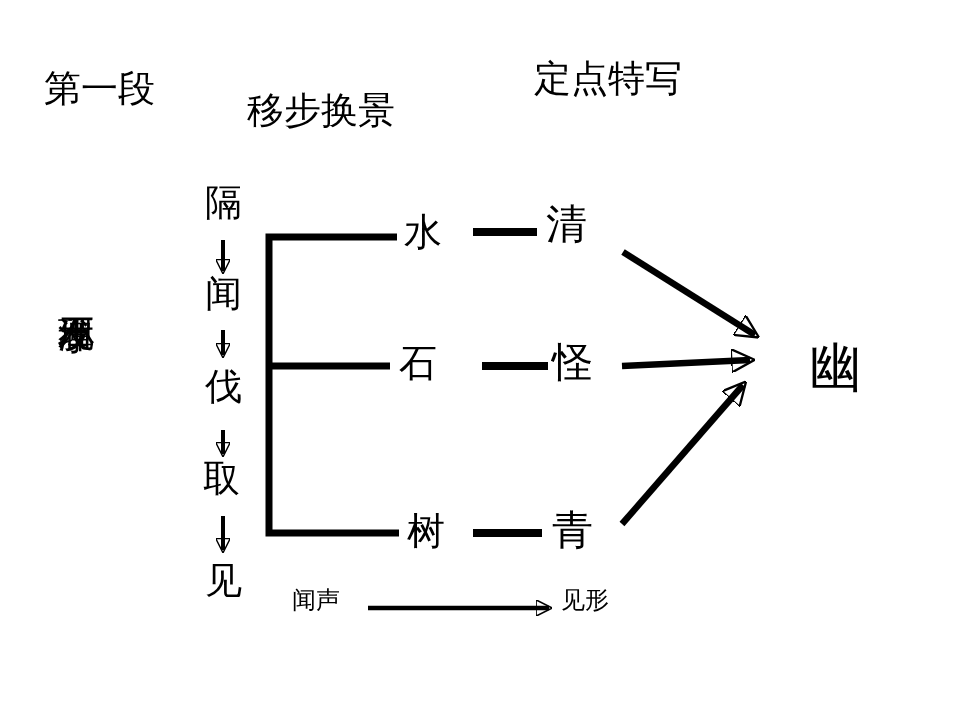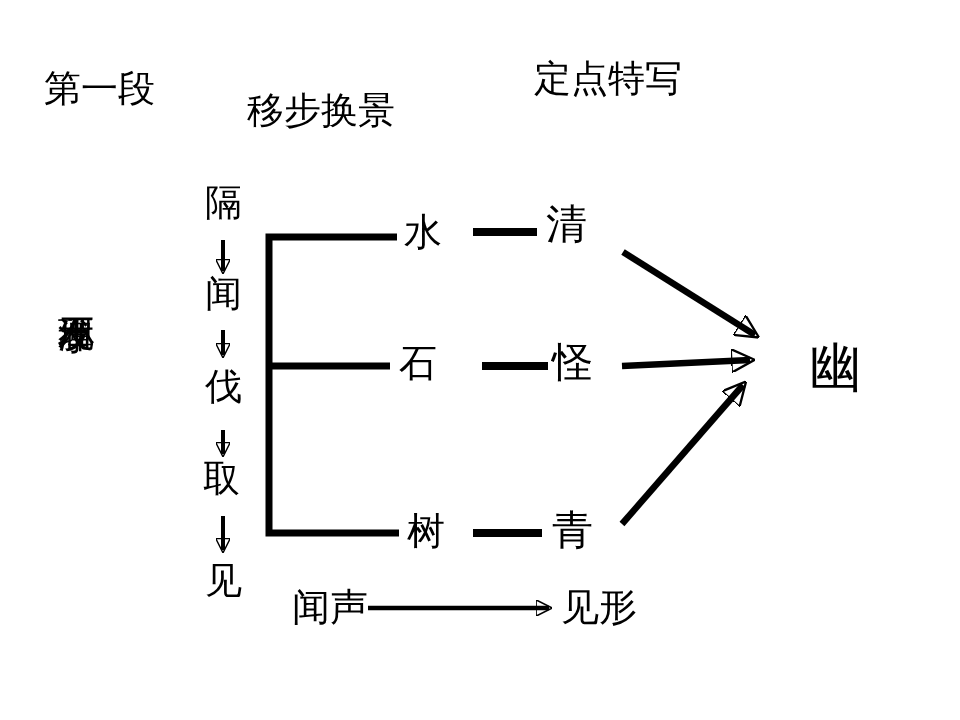--- a/index.html
+++ b/index.html
@@ -18,21 +18,21 @@
     position: absolute;
     white-space: nowrap;
     line-height: 1;
     color: #000000;
   }
   .fs-header { font-size: 37px; }
   .fs-chain  { font-size: 37px; }
   .fs-node   { font-size: 38px; }
   .fs-attr   { font-size: 41px; }
   .fs-result { font-size: 53px; }
-  .fs-bottom { font-size: 38px; }
+  .fs-bottom { font-size: 24px; }
   .vertical {
     writing-mode: vertical-rl;
     text-orientation: upright;
     letter-spacing: 0px;
     font-size: 36px;
   }
   #connector-layer {
     position: absolute;
     left: 0; top: 0;
     width: 960px; height: 720px;

